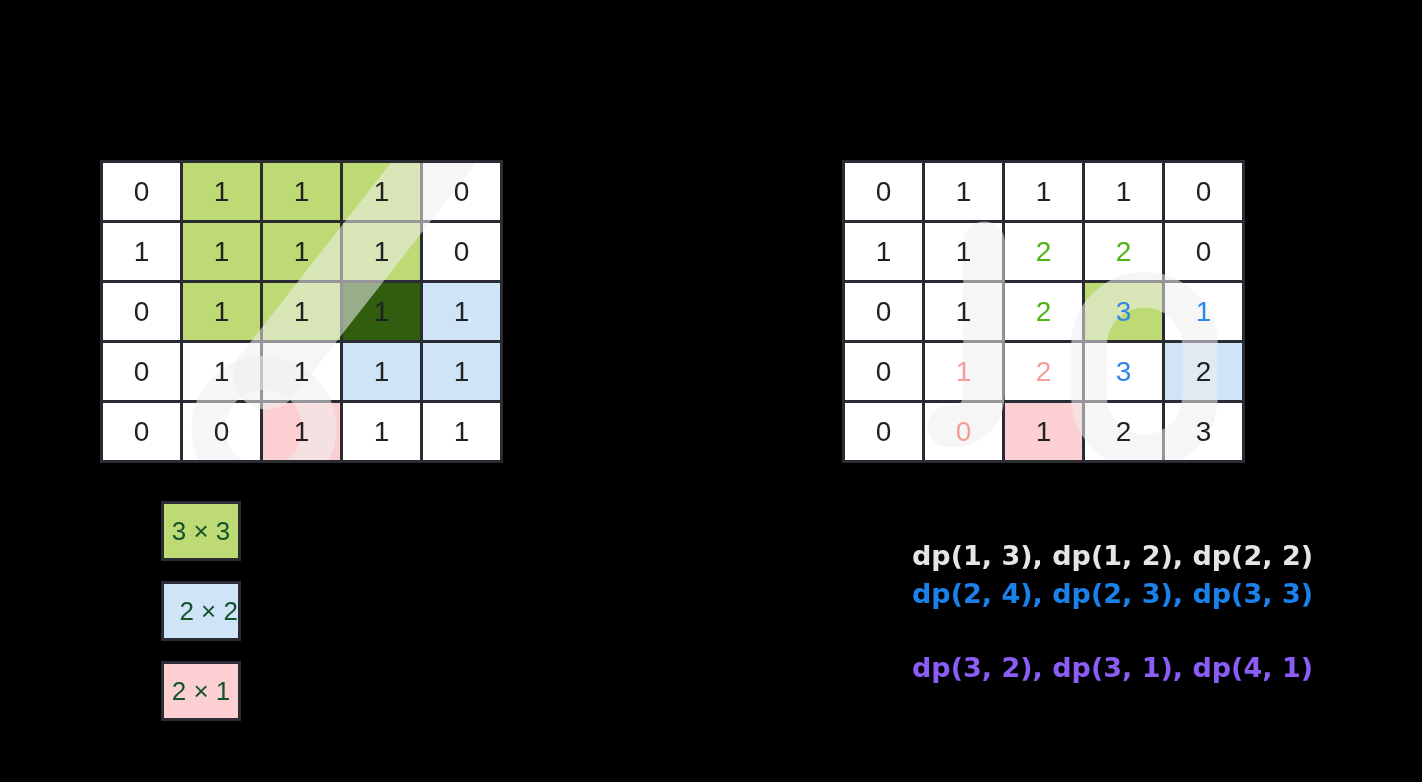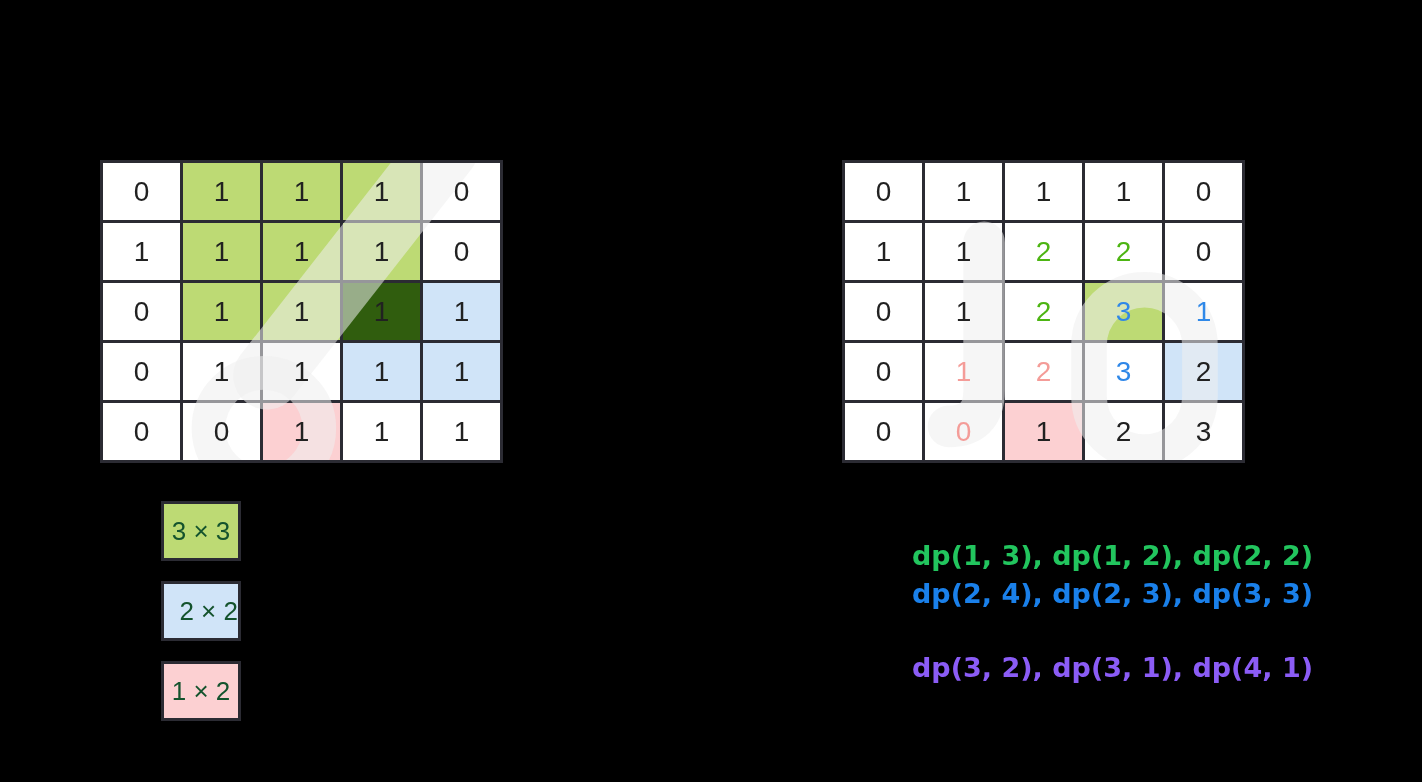--- a/index.html
+++ b/index.html
@@ -49,21 +49,21 @@
   .legend-2{top:581px;justify-content:flex-end;}
   .legend-3{top:661px;}
   .dp-line{
     position:absolute;left:912px;height:36px;line-height:36px;
     font-family:"DejaVu Sans", sans-serif;
     font-weight:bold;font-size:27px;white-space:nowrap;
   }
   .dp-1{top:538px;}
   .dp-2{top:576px;}
   .dp-3{top:650px;}
-  .dp-green{color:#22c55e;}
+  .dp-green{color:#e5e5e5;}
   .dp-blue{color:#1a80ea;}
   .dp-pink{color:#8b5cf6;}
 </style>
 </head>
 <body>
 
 <div class="grid grid-left">
   <svg class="wm" viewBox="0 0 400 300">
     <path d="M 345 -15 L 165 215" stroke="rgba(238,238,238,0.55)" stroke-width="68" stroke-linecap="round" fill="none"></path>
     <circle cx="162" cy="268" r="56" stroke="rgba(238,238,238,0.55)" stroke-width="34" fill="none"></circle>
@@ -227,18 +227,18 @@
     </div>
   </div>
 
 <div class="legend-box legend-1 bg-green">
   <span>3 × 3</span>
 </div>
 <div class="legend-box legend-2 bg-blue">
   <span>2 × 2</span>
 </div>
 <div class="legend-box legend-3 bg-pink">
-  <span>1 × 2</span>
+  <span>2 × 1</span>
 </div>
 
 <div class="dp-line dp-1 dp-green">dp(1, 3), dp(1, 2), dp(2, 2)</div>
 <div class="dp-line dp-2 dp-blue">dp(2, 4), dp(2, 3), dp(3, 3)</div>
 <div class="dp-line dp-3 dp-pink">dp(3, 2), dp(3, 1), dp(4, 1)</div>
 
 </body></html>

